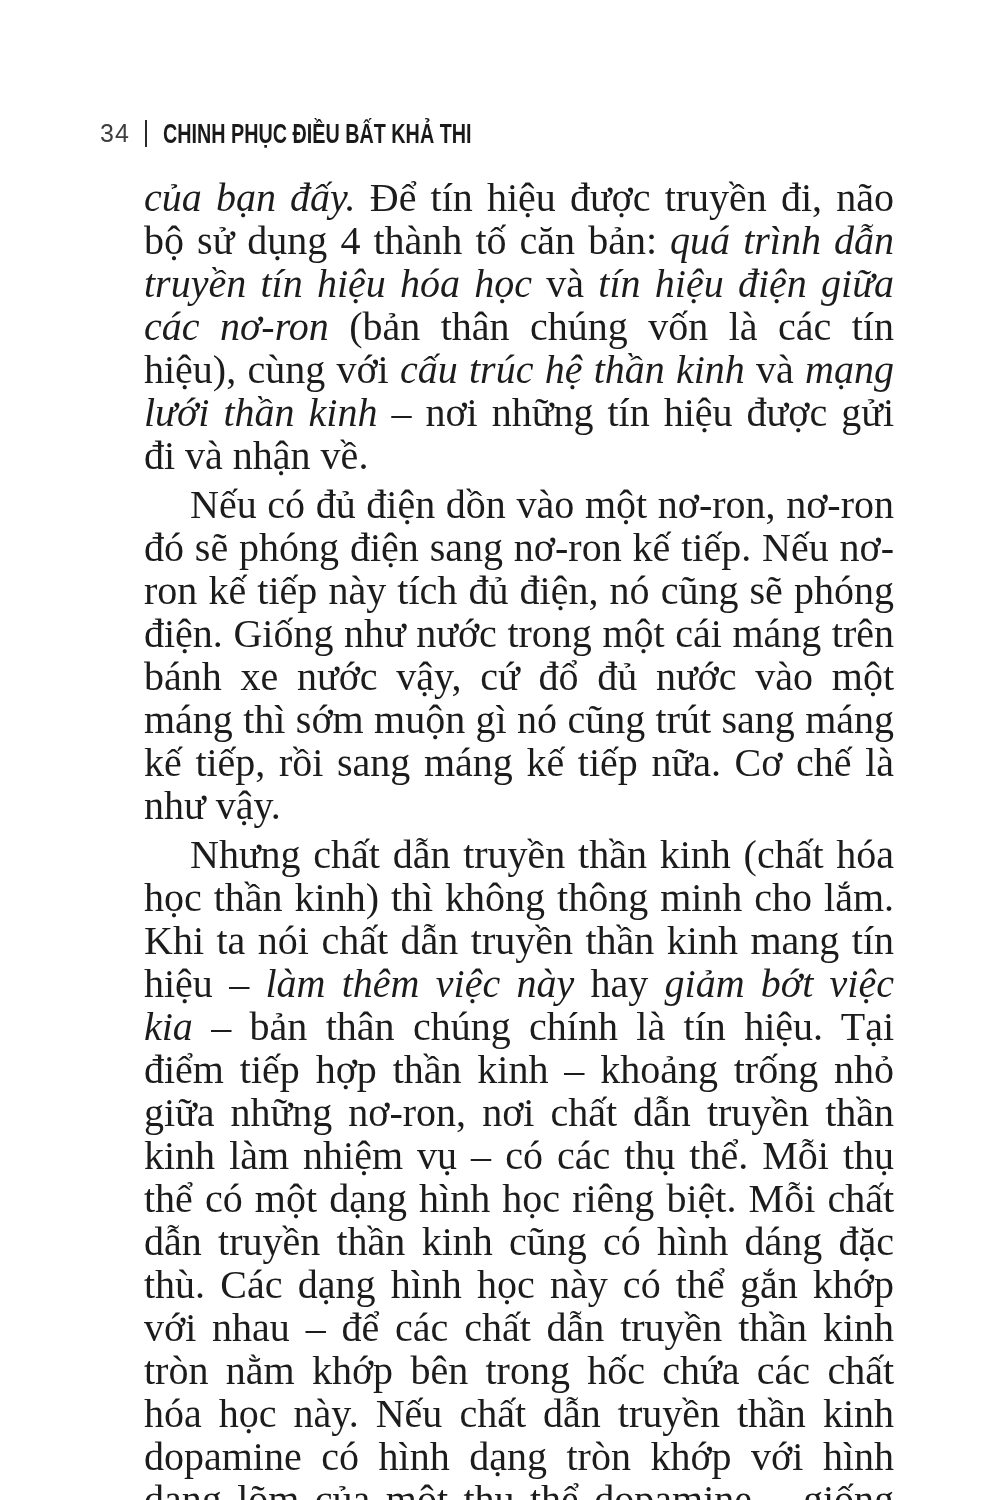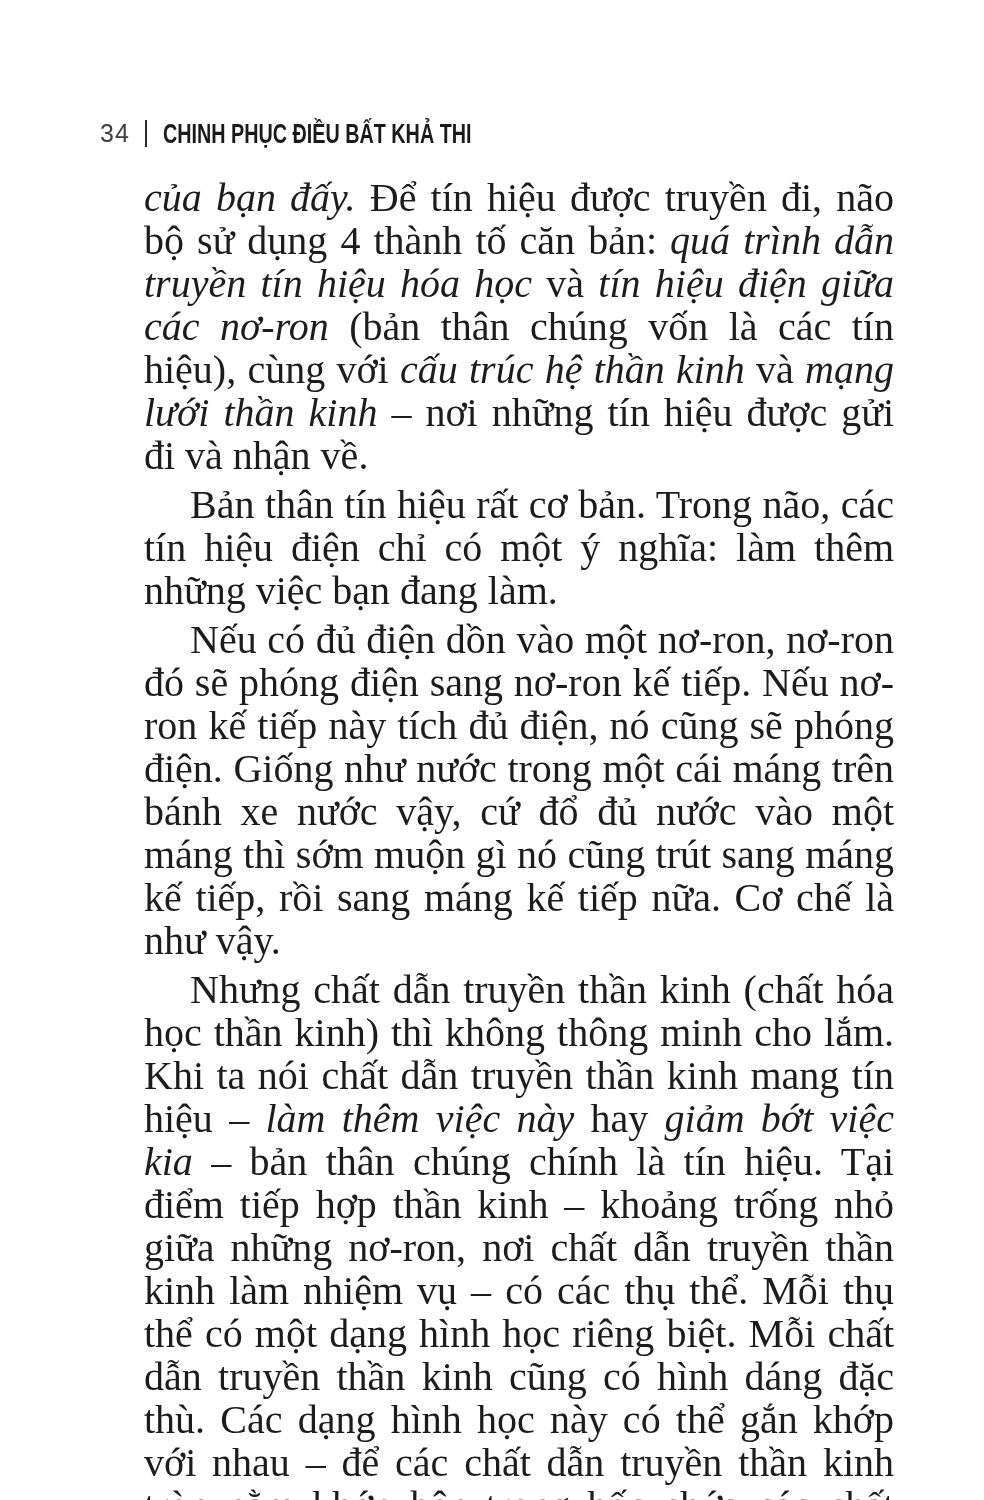--- a/index.html
+++ b/index.html
@@ -73,17 +73,16 @@
 <body>
 
 <div class="page">
   <div class="running-head">
     <span class="page-number">34</span>
     <span class="head-divider"></span>
     <span class="head-title">CHINH PHỤC ĐIỀU BẤT KHẢ THI</span>
   </div>
   <div class="body-text">
       <p class="para"><span class="it">của bạn đấy.</span><span> Để tín hiệu được truyền đi, não bộ sử dụng 4 thành tố căn bản: </span><span class="it">quá trình dẫn truyền tín hiệu hóa học</span><span> và </span><span class="it">tín hiệu điện giữa các nơ-ron</span><span> (bản thân chúng vốn là các tín hiệu), cùng với </span><span class="it">cấu trúc hệ thần kinh</span><span> và </span><span class="it">mạng lưới thần kinh</span><span> – nơi những tín hiệu được gửi đi và nhận về.</span></p>
-      <p class="para indent"><span>Bản thân tín hiệu rất cơ bản. Trong não, các tín hiệu điện chỉ có một ý nghĩa: làm thêm những việc bạn đang làm.</span></p>
       <p class="para indent"><span>Nếu có đủ điện dồn vào một nơ-ron, nơ-ron đó sẽ phóng điện sang nơ-ron kế tiếp. Nếu nơ-ron kế tiếp này tích đủ điện, nó cũng sẽ phóng điện. Giống như nước trong một cái máng trên bánh xe nước vậy, cứ đổ đủ nước vào một máng thì sớm muộn gì nó cũng trút sang máng kế tiếp, rồi sang máng kế tiếp nữa. Cơ chế là như vậy.</span></p>
       <p class="para indent"><span>Nhưng chất dẫn truyền thần kinh (chất hóa học thần kinh) thì không thông minh cho lắm. Khi ta nói chất dẫn truyền thần kinh mang tín hiệu – </span><span class="it">làm thêm việc này</span><span> hay </span><span class="it">giảm bớt việc kia</span><span> – bản thân chúng chính là tín hiệu. Tại điểm tiếp hợp thần kinh – khoảng trống nhỏ giữa những nơ-ron, nơi chất dẫn truyền thần kinh làm nhiệm vụ – có các thụ thể. Mỗi thụ thể có một dạng hình học riêng biệt. Mỗi chất dẫn truyền thần kinh cũng có hình dáng đặc thù. Các dạng hình học này có thể gắn khớp với nhau – để các chất dẫn truyền thần kinh tròn nằm khớp bên trong hốc chứa các chất hóa học này. Nếu chất dẫn truyền thần kinh dopamine có hình dạng tròn khớp với hình dạng lõm của một thụ thể dopamine – giống như cơ chế chìa khóa và ổ khóa – thì tín hiệu sẽ được truyền đi.</span></p>
     </div>
 </div>
 
 </body></html>

